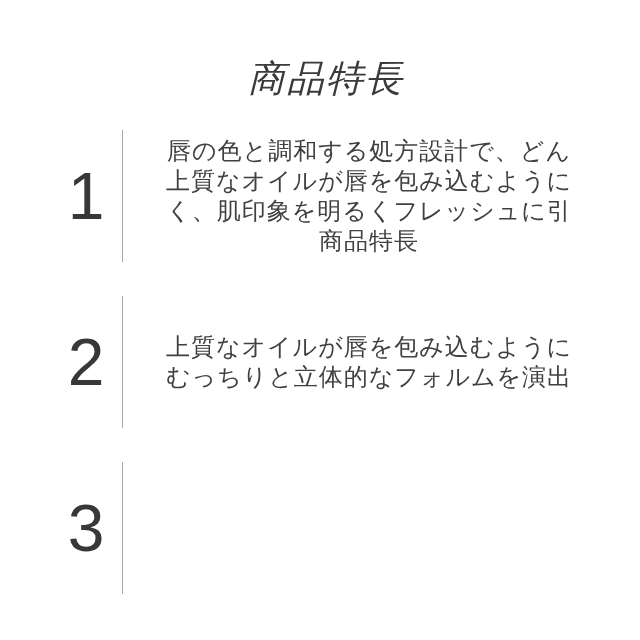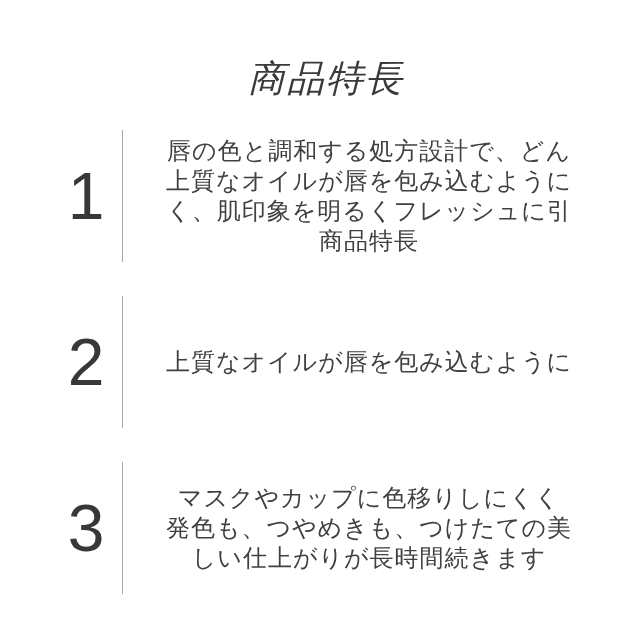--- a/index.html
+++ b/index.html
@@ -87,27 +87,23 @@
         <div>く、肌印象を明るくフレッシュに引</div>
         <div>商品特長</div>
       </div>
     </div>
 
     <div class="row">
       <div class="num">2</div>
       <div class="vline"></div>
       <div class="text">
         <div>上質なオイルが唇を包み込むように</div>
+        <div>むっちりと立体的なフォルムを演出</div>
       </div>
     </div>
 
     <div class="row">
       <div class="num">3</div>
       <div class="vline"></div>
-      <div class="text">
-        <div>マスクやカップに色移りしにくく</div>
-        <div>発色も、つやめきも、つけたての美</div>
-        <div>しい仕上がりが長時間続きます</div>
-      </div>
     </div>
 
   </div>
 </div>
 
 </body></html>

